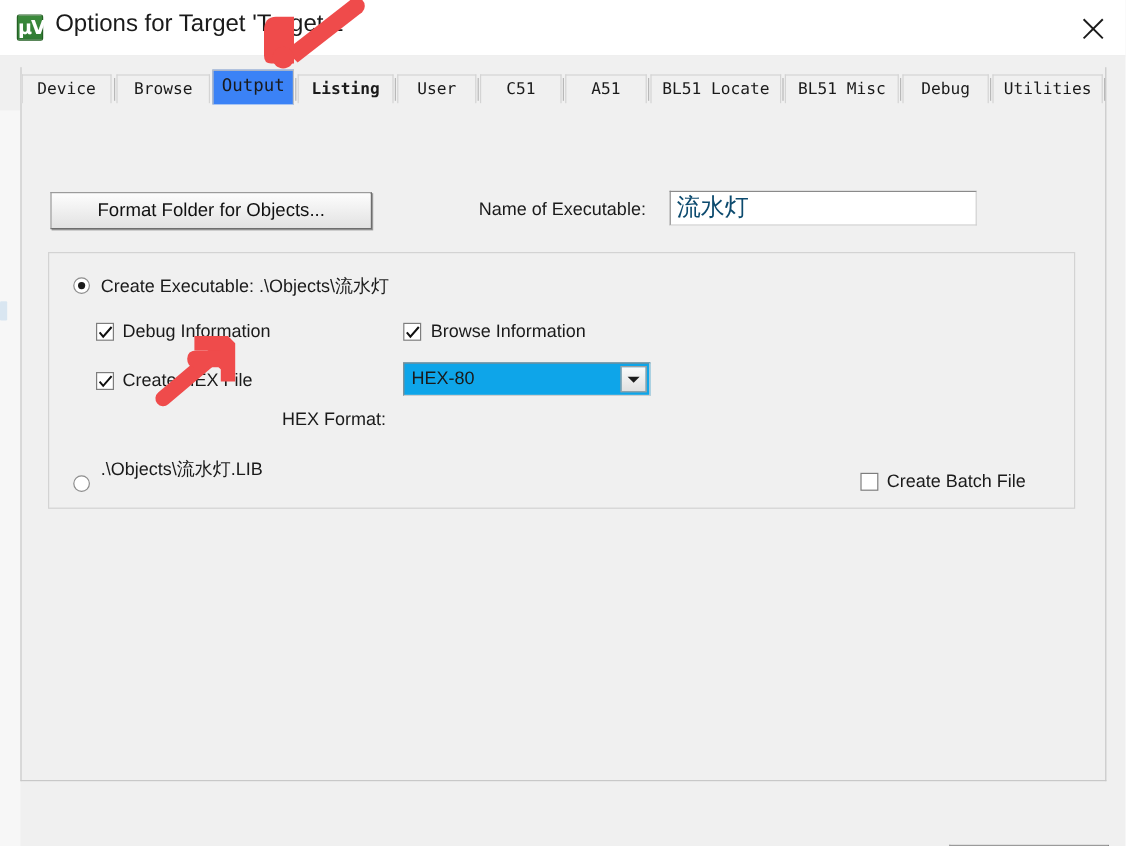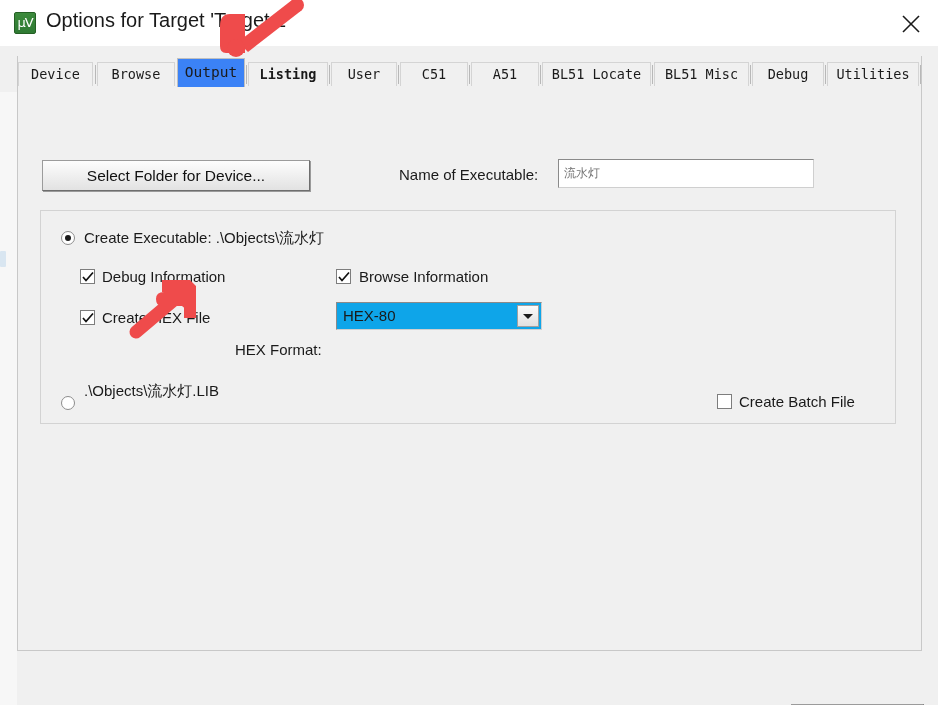--- a/index.html
+++ b/index.html
@@ -33,22 +33,22 @@
     border: 1px solid #246024;
     border-radius: 2px;
     box-sizing: border-box;
   }
   .title-icon .glyph {
     position: absolute;
     left: 0; top: 0;
     width: 100%; height: 100%;
     color: #ffffff;
     font-family: "DejaVu Sans", sans-serif;
-    font-size: 13px;
-    font-weight: normal;
+    font-size: 16px;
+    font-weight: bold;
     line-height: 20px;
     text-align: center;
     letter-spacing: -1px;
   }
   .title-text {
     position: absolute;
     left: 46px; top: 9px;
     font-size: 20px;
     color: #1a1a1a;
     white-space: nowrap;
@@ -128,22 +128,22 @@
     color: #111;
     text-align: center;
     cursor: default;
   }
   .textfield {
     background: #ffffff;
     border: 1px solid #8a8a8a;
     border-right-color: #cfcfcf;
     border-bottom-color: #cfcfcf;
     box-sizing: border-box;
-    color: #737373;
-    font-size: 12px;
+    color: #0c4a6e;
+    font-size: 20px;
     padding-left: 5px;
     overflow: hidden;
     white-space: nowrap;
   }
   .lbl {
     position: absolute;
     font-size: 15px;
     color: #1a1a1a;
     white-space: nowrap;
   }
@@ -327,21 +327,21 @@
       <div class="tab" style="left:524px; width:109px;">BL51 Locate</div>
       <div class="tab-sep" style="left:634px;"></div>
       <div class="tab" style="left:636px; width:95px;">BL51 Misc</div>
       <div class="tab-sep" style="left:732px;"></div>
       <div class="tab" style="left:734px; width:72px;">Debug</div>
       <div class="tab-sep" style="left:807px;"></div>
       <div class="tab" style="left:809px; width:92px;">Utilities</div>
       <div class="tab-sep" style="left:902px;"></div>
     </div>
 
-    <div class="btn" id="select-folder">Select Folder for Device...</div>
+    <div class="btn" id="select-folder">Format Folder for Objects...</div>
     <div class="lbl" id="exec-label">Name of Executable:</div>
     <div class="textfield" id="exec-input">流水灯</div>
 
     <div class="groupbox"></div>
 
     <div class="radio" id="radio-exe">
       <div class="dot"></div>
     </div>
     <div class="lbl" id="lbl-create-exe">Create Executable:  .\Objects\流水灯</div>
 

